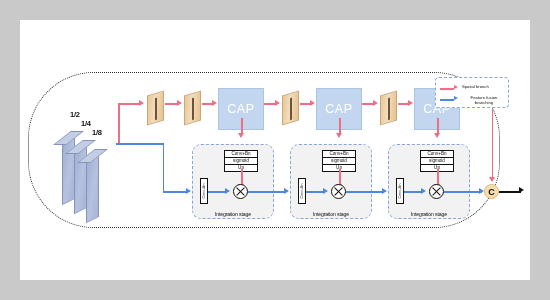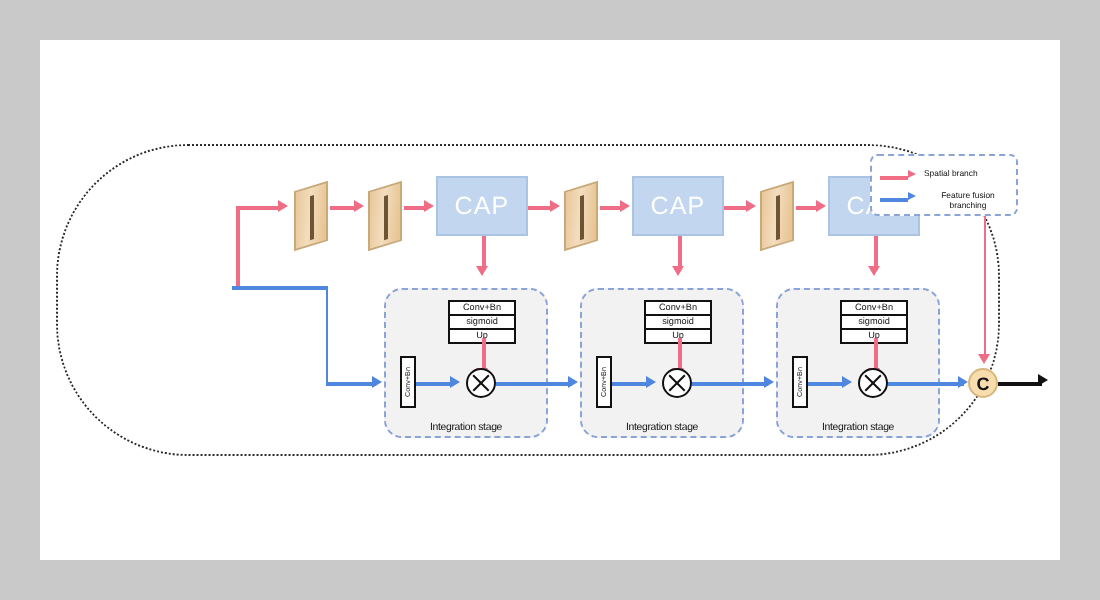--- a/index.html
+++ b/index.html
@@ -57,21 +57,21 @@
     box-sizing:border-box;
     transform:skewY(-17deg);
   }
   .tan .bar{
     position:absolute;left:7px;top:4px;
     width:2px;height:22px;background:#6d5434;
   }
 
   
   .cap{
-    width:46px;height:30px;
+    width:46px;height:42px;
     background:#c2d6ef;
     border:0.8px solid #aac4e4;
     box-sizing:border-box;
     display:flex;align-items:center;justify-content:center;
     color:#ffffff;font-size:12.5px;letter-spacing:.6px;
   }
 
   
   .stage{
     width:82px;height:75px;
@@ -170,20 +170,38 @@
   .lg-ar.blue-a{border-left-color:#4f86e0;}
   .lg-txt{position:absolute;left:22px;top:0px;font-size:4.2px;color:#111;line-height:5px;white-space:nowrap;}
 </style>
 </head>
 <body>
 
 <div id="canvas">
 
   <div class="abs" id="outer-boundary"></div>
 
+  <div class="abs" style="left:36px;top:90px;width:70px;height:90px;">
+    <div class="abs scale-label" style="left:14px;top:0px;">1/2</div>
+    <div class="abs scale-label" style="left:25px;top:9px;">1/4</div>
+    <div class="abs scale-label" style="left:36px;top:18px;">1/8</div>
+
+    <div class="slab" style="left:6px;top:28px;">
+      <div class="face"></div>
+      <div class="top"></div>
+    </div>
+    <div class="slab" style="left:18px;top:37px;">
+      <div class="face"></div>
+      <div class="top"></div>
+    </div>
+    <div class="slab" style="left:30px;top:46px;">
+      <div class="face"></div>
+      <div class="top"></div>
+    </div>
+  </div>
 
   <div class="abs ln v red" style="left:98px;top:83px;height:40px;"></div>
   <div class="abs ln h red" style="left:98px;top:83px;width:22px;"></div>
   <div class="abs arrow ar-r" style="left:119px;top:79.5px;"></div>
 
   <div class="abs tan" style="left:127px;top:73px;">
     <div class="bar"></div>
   </div>
 
   <div class="abs ln h red" style="left:145px;top:83px;width:14px;"></div>

